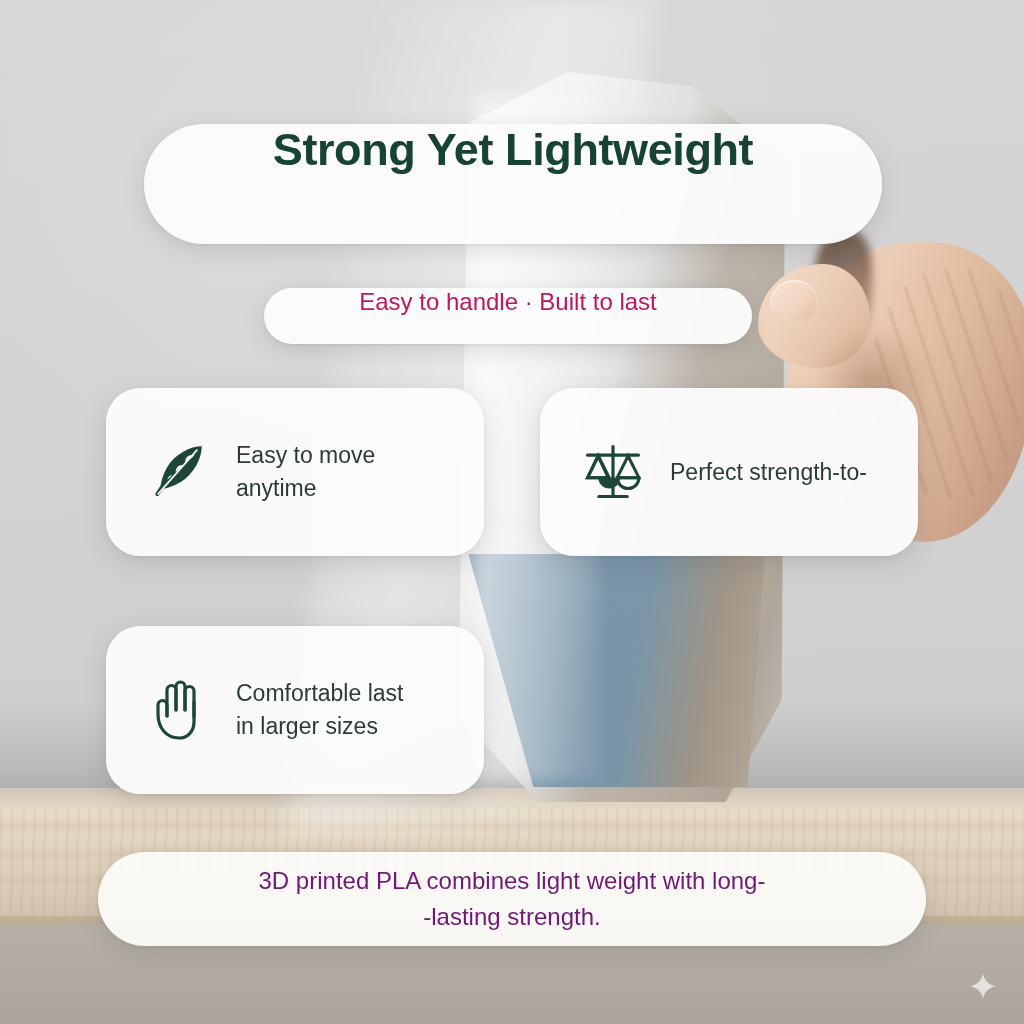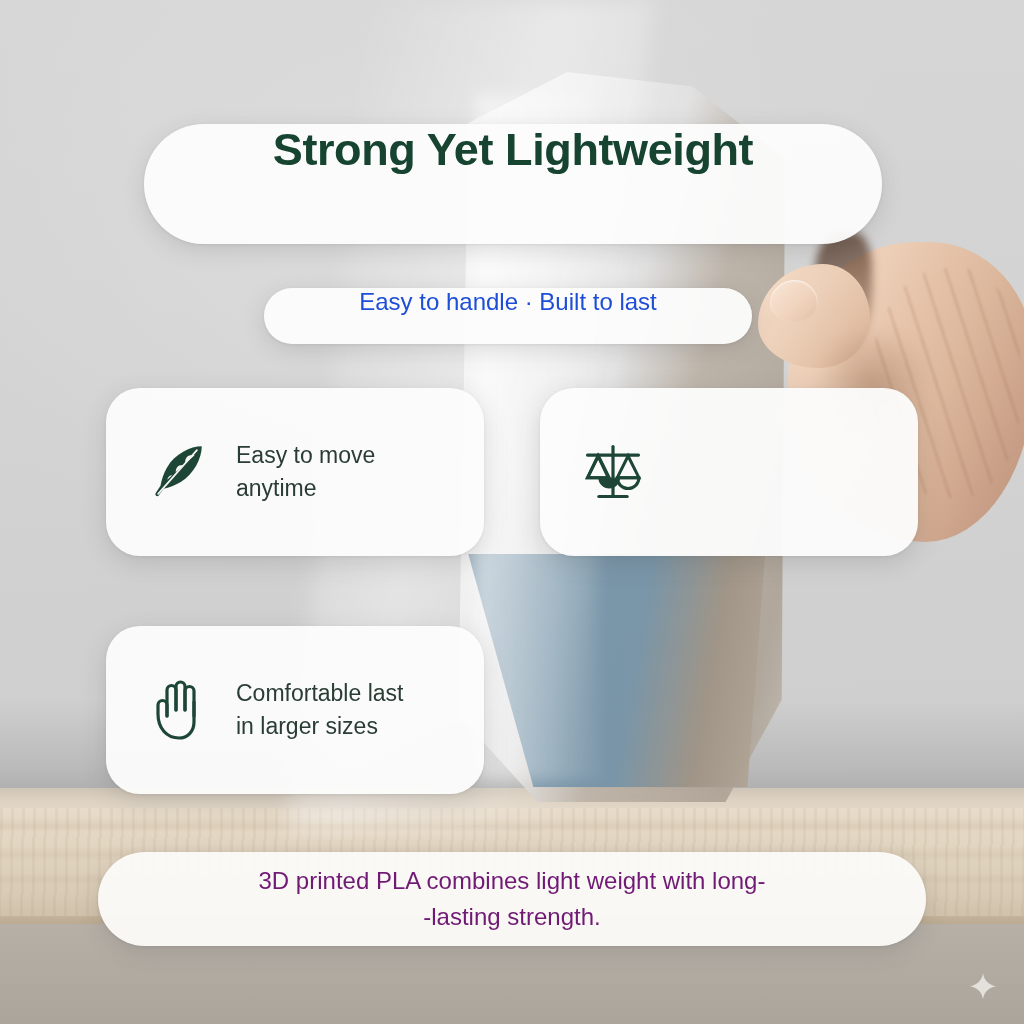--- a/index.html
+++ b/index.html
@@ -232,21 +232,21 @@
 
   .subtitle-pill {
     left: 264px;
     top: 288px;
     width: 488px;
     height: 56px;
   }
   .subtitle-text {
     font-size: 24px;
     font-weight: 400;
-    color: #1d4ed8;
+    color: #be185d;
     white-space: nowrap;
   }
 
   
   .grid {
     position: absolute;
     left: 106px;
     top: 388px;
     width: 812px;
     height: 406px;
@@ -377,20 +377,21 @@
           <g fill="none" stroke="#1d4636" stroke-width="3.2">
             <path d="M8 15 19 38h-22z" transform="translate(11,0)"></path>
           </g>
           <path d="M8 15 19.5 38H-3.5z" transform="translate(11.5,0)" fill="none" stroke="#1d4636" stroke-width="3.2"></path>
           <path d="M8 38a11.5 11.5 0 0 0 23 0z" transform="translate(11.5,0)" fill="#1d4636"></path>
           <path d="M51 15 62.5 38H39.5z" fill="none" stroke="#1d4636" stroke-width="3.2"></path>
           <path d="M39.5 38a11.5 11.5 0 0 0 23 0z" fill="none" stroke="#1d4636" stroke-width="3.2"></path>
         </svg>
       </span>
       <span class="card-text">
+        <span>Perfect strength-to-</span>
       </span>
     </div>
 
     <div class="card">
       <span class="card-icon">
         <svg width="60" height="64" viewBox="0 0 60 64" aria-hidden="true">
           <g fill="none" stroke="#1d4636" stroke-width="3.2" stroke-linecap="round" stroke-linejoin="round">
             <path d="M18 38V12a4.5 4.5 0 0 1 9 0v20"></path>
             <path d="M27 32V8.5a4.5 4.5 0 0 1 9 0V32"></path>
             <path d="M36 32V13a4.5 4.5 0 0 1 9 0v25"></path>

